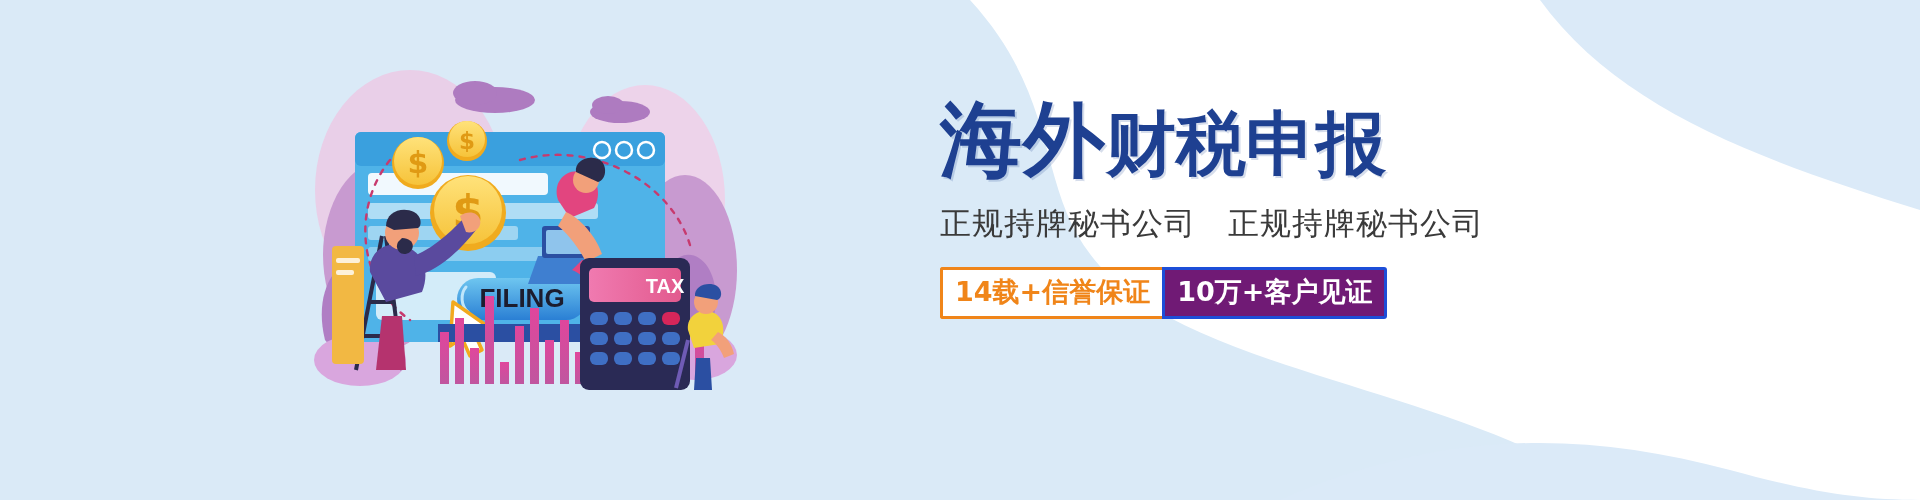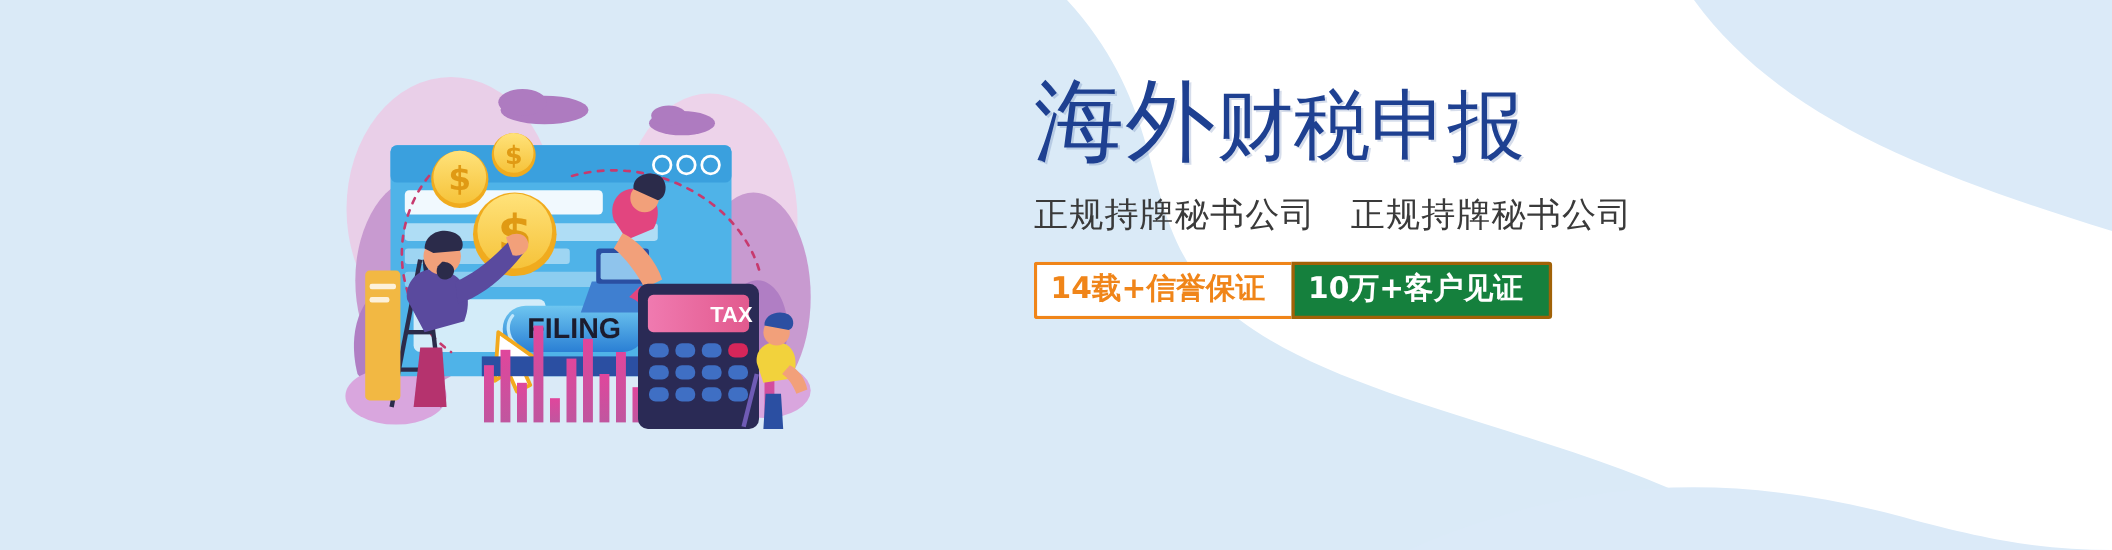--- a/index.html
+++ b/index.html
@@ -13,43 +13,44 @@
   
   .bg-base{position:absolute;inset:0;background:#daeaf7;}
   .bg-white-swoosh{position:absolute;right:0;top:0;width:1200px;height:500px;}
 
   
   .illus{position:absolute;left:290px;top:40px;width:460px;height:350px;}
 
   
   .copy{position:absolute;left:940px;top:70px;width:620px;}
   .headline{
-    font-size:74px;line-height:1;font-weight:normal;color:#1e4091;
+    font-size:74px;line-height:1;font-weight:bold;color:#1e4091;
     letter-spacing:2px;white-space:nowrap;
     font-family:"DejaVu Sans","Liberation Sans",sans-serif;
     text-shadow:2px 2px 0 rgba(30,64,145,.18);
+    margin-top:29px;
   }
   .headline .h-a{font-size:82px;letter-spacing:1px;}
   .headline .h-b{font-size:70px;letter-spacing:0px;}
   .subtitle{
     margin-top:22px;font-size:31px;color:#3a3a3a;letter-spacing:1px;
     white-space:nowrap;font-family:"DejaVu Sans","Liberation Sans",sans-serif;
   }
   .badges{margin-top:22px;display:flex;align-items:stretch;white-space:nowrap;}
   .badge{
     font-size:27px;font-weight:bold;letter-spacing:0px;
-    padding:5px 24px 7px 12px;line-height:1.25;
+    padding:5px 12px 7px 12px;line-height:1.25;
     font-family:"DejaVu Sans","Liberation Sans",sans-serif;
   }
   .badge-outline{
     color:#f08519;background:#ffffff;border:3px solid #f08519;
     border-right:none;border-radius:3px 0 0 3px;
   }
   .badge-solid{
-    color:#ffffff;background:#15803d;border:3px solid #a16207;
+    color:#ffffff;background:#701a75;border:3px solid #1d4ed8;
     border-radius:0 3px 3px 0;
   }
 </style>
 </head>
 <body>
 
 <div class="banner">
 
   <div class="bg-base"></div>
 

